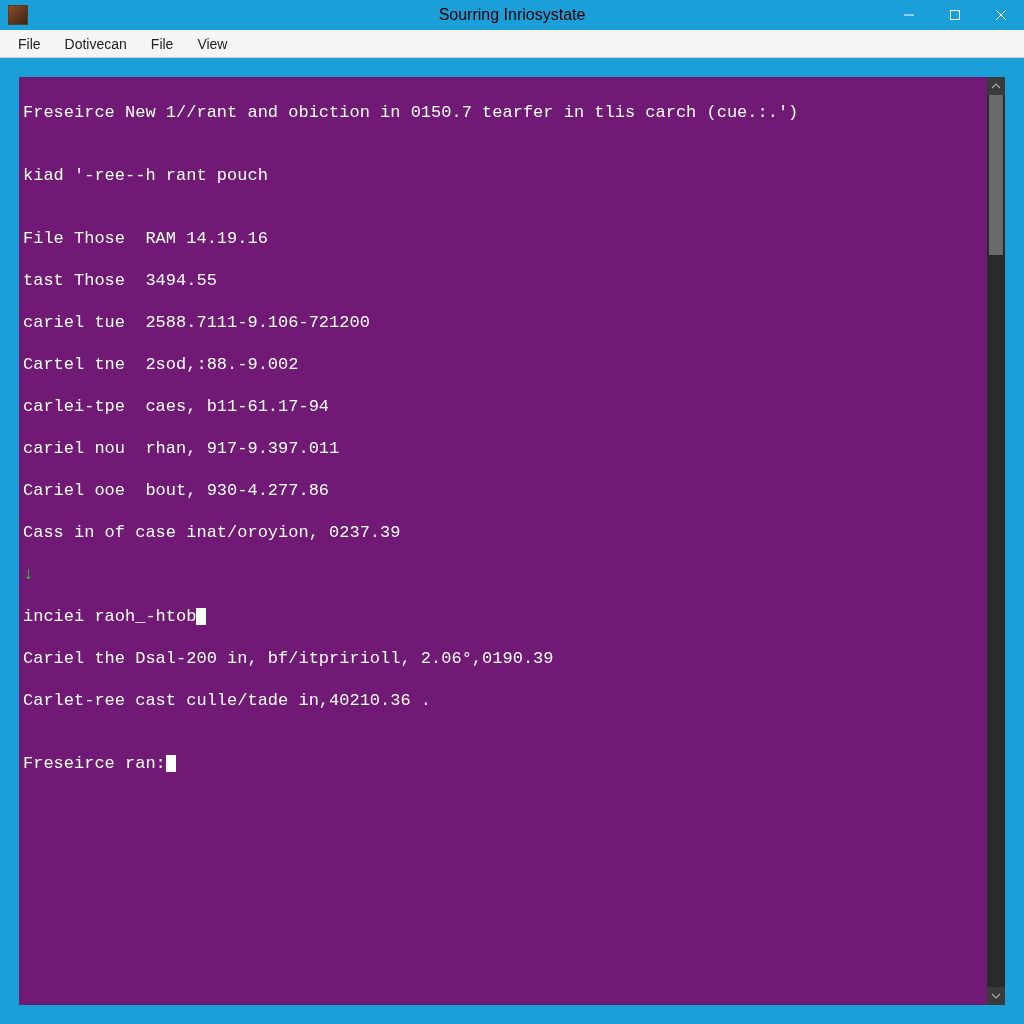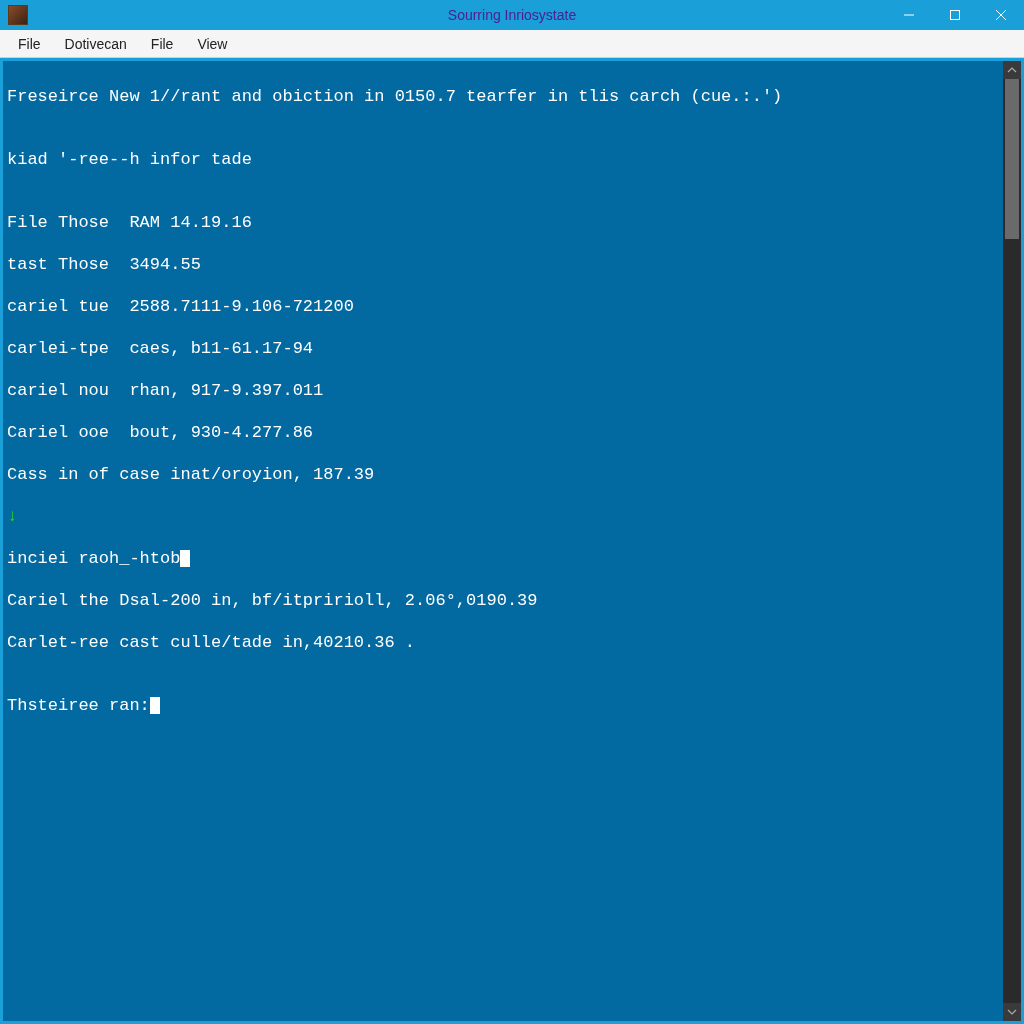--- a/index.html
+++ b/index.html
@@ -23,22 +23,22 @@
       width: 20px;
       height: 20px;
       margin-left: 8px;
       background: linear-gradient(135deg, #8b4a2a 0%, #3a2412 100%);
       border: 1px solid #5a3a1a;
     }
     .title-text {
       position: absolute;
       left: 50%;
       transform: translateX(-50%);
-      color: #4c1d95;
-      font-size: 14px;
+      color: #000000;
+      font-size: 16px;
       font-weight: 400;
     }
     .win-controls {
       position: absolute;
       right: 0;
       top: 0;
       display: flex;
       height: 30px;
     }
     .win-btn {
@@ -60,22 +60,22 @@
       border-bottom: 1px solid #d0d0d0;
     }
     .menu-item {
       padding: 4px 12px;
       font-size: 14px;
       color: #222;
       cursor: pointer;
     }
     .terminal-wrap {
       flex: 1;
-      background: #0369a1;
-      margin: 3px;
+      background: #701a75;
+      margin: 19px;
       position: relative;
       overflow: hidden;
       padding-left: 32px;
     }
     .terminal {
       position: absolute;
       top: 0; left: 0; right: 18px; bottom: 0;
       padding: 4px 4px;
       font-family: "Consolas", "Courier New", monospace;
       font-size: 17px;
@@ -150,35 +150,36 @@
   <div class="menu-item">File</div>
   <div class="menu-item">Dotivecan</div>
   <div class="menu-item">File</div>
   <div class="menu-item">View</div>
 </div>
 
 <div class="terminal-wrap">
   <div class="terminal">
 <span class="line">Freseirce New 1//rant and obiction in 0150.7 tearfer in tlis carch (cue.:.')</span>
 <span class="line"></span>
-<span class="line">kiad '-ree--h infor tade</span>
+<span class="line">kiad '-ree--h rant pouch</span>
 <span class="line"></span>
 <span class="line">File Those  RAM 14.19.16</span>
 <span class="line">tast Those  3494.55</span>
 <span class="line">cariel tue  2588.7111-9.106-721200</span>
+<span class="line">Cartel tne  2sod,:88.-9.002</span>
 <span class="line">carlei-tpe  caes, b11-61.17-94</span>
 <span class="line">cariel nou  rhan, 917-9.397.011</span>
 <span class="line">Cariel ooe  bout, 930-4.277.86</span>
-<span class="line">Cass in of case inat/oroyion, 187.39</span>
+<span class="line">Cass in of case inat/oroyion, 0237.39</span>
 <span class="line"><span class="green">↓</span></span>
 <span class="line"><span>inciei raoh_-htob</span><span class="cursor"></span></span>
 <span class="line">Cariel the Dsal-200 in, bf/itpririoll, 2.06°,0190.39</span>
 <span class="line">Carlet-ree cast culle/tade in,40210.36 .</span>
 <span class="line"></span>
-<span class="line"><span>Thsteiree ran:</span><span class="cursor"></span></span>
+<span class="line"><span>Freseirce ran:</span><span class="cursor"></span></span>
   </div>
   <div class="scrollbar">
     <div class="sb-arrow">
       <svg width="10" height="10" viewBox="0 0 10 10">
           <path d="M1 7 L5 3 L9 7" fill="none" stroke="#aaa" stroke-width="1.2"></path>
         </svg>
     </div>
     <div class="sb-track">
       <div class="sb-thumb"></div>
     </div>

